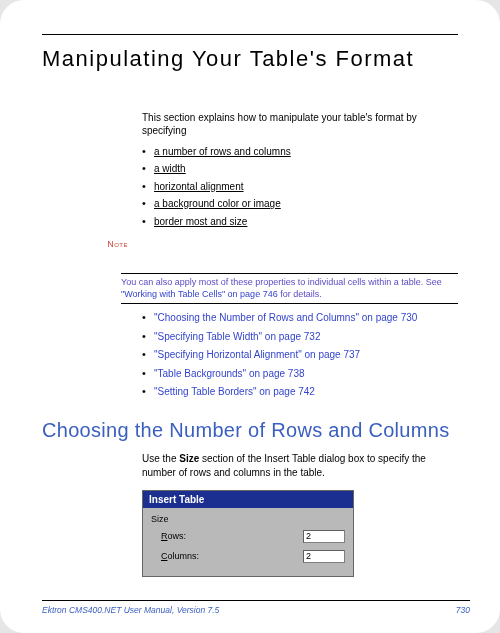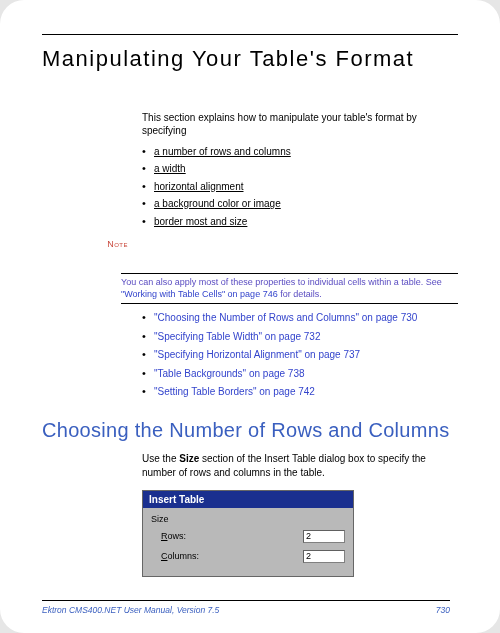--- a/index.html
+++ b/index.html
@@ -166,21 +166,21 @@
   border-left-color: #606060;
   background: #fff;
   font-size: 9px;
   padding: 0 2px;
   box-sizing: border-box;
 }
 
 .footer {
   position: absolute;
   left: 42px;
-  right: 50px;
+  right: 30px;
   bottom: 18px;
   border-top: 1px solid #000;
   padding-top: 4px;
   font-size: 8.5px;
   color: #3a5fbf;
   font-style: italic;
   display: flex;
   justify-content: space-between;
 }
 </style>

